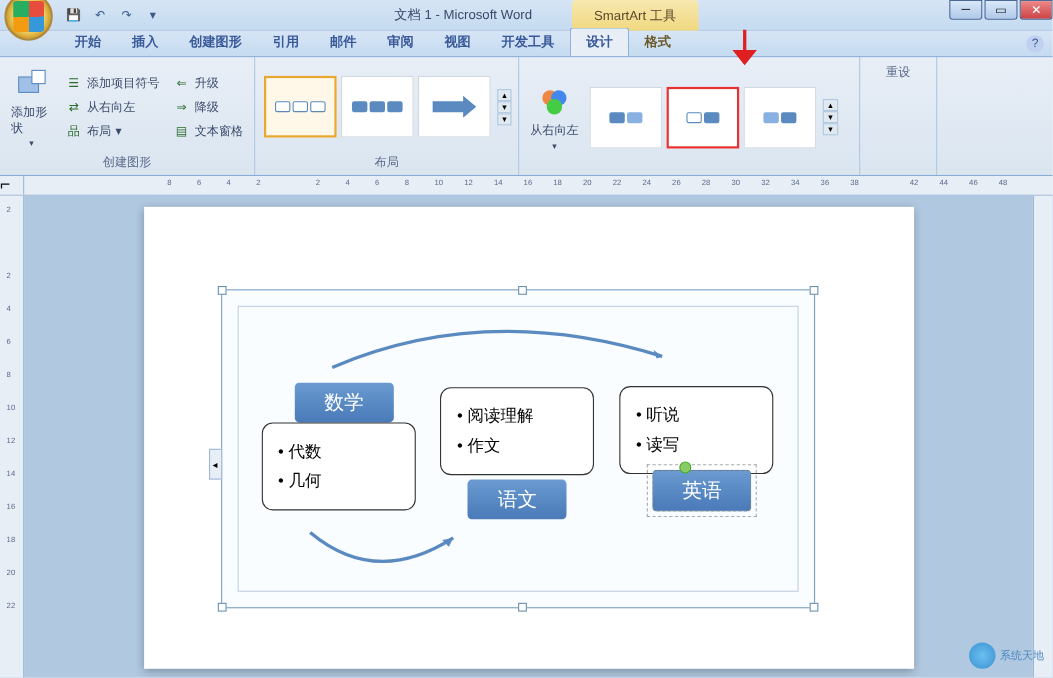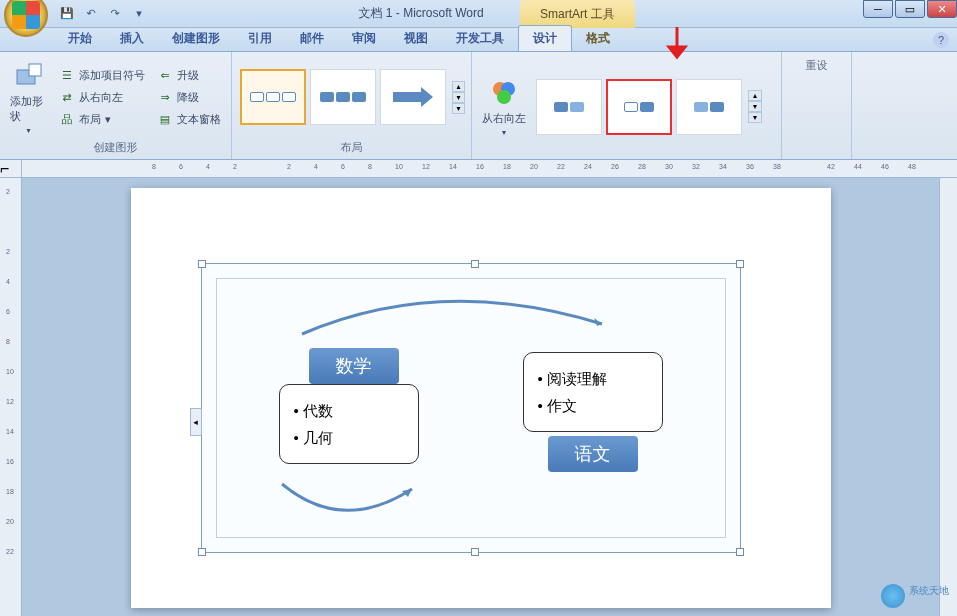--- a/index.html
+++ b/index.html
@@ -70,21 +70,21 @@
     .sa-block:nth-child(2) .sa-label { margin: 0 auto -4px; margin-bottom: -4px; position: relative; top: 4px; z-index: 2; }
     .sa-block:nth-child(3) .sa-label { margin-left: 30px; border: 1px dashed #888; position: relative; }
     .sa-block:nth-child(3) .sa-label::before { content: ""; position: absolute; inset: -6px; border: 1px dashed #aaa; }
     .curve-arrow { position: absolute; }
     .pane-toggle { position: absolute; left: -12px; top: 50%; width: 12px; height: 28px; background: #e8eef6; border: 1px solid #a0b8d8; font-size: 9px; display:flex; align-items:center; justify-content:center; }
     
     
     .callout-arrow { position: absolute; left: 665px; top: 25px; z-index: 200; }
     .callout-arrow svg { width: 24px; height: 40px; }
     
-    .watermark { position: absolute; right: 8px; bottom: 8px; font-size: 10px; color: #4a8ac0; display: flex; gap: 4px; }
+    .watermark { position: absolute; right: 8px; bottom: 8px; font-size: 10px; color: #4a8ac0; display: flex; align-items: center; gap: 4px; }
     .watermark::before { content: ""; width: 24px; height: 24px; background: radial-gradient(circle, #6ac0f0, #3a90d0); border-radius: 50%; }
     
     .shape-preview { display: flex; gap: 2px; align-items: center; }
     .shape-preview span { width: 14px; height: 10px; background: #5a8ac0; border-radius: 2px; }
     .shape-outline { display: flex; gap: 2px; align-items: center; }
     .shape-outline span { width: 14px; height: 10px; border: 1px solid #5a8ac0; border-radius: 2px; background: #fff; }
     .arrow-shape { width: 40px; height: 20px; background: #5a8ac0; clip-path: polygon(0 25%, 70% 25%, 70% 0, 100% 50%, 70% 100%, 70% 75%, 0 75%); }
   </style>
 </head>
 <body>
@@ -319,20 +319,30 @@
                 <div>• <span>几何</span></div>
               </div>
             </div>
             <div class="sa-block">
               <div class="sa-box">
                 <div>• <span>阅读理解</span></div>
                 <div>• <span>作文</span></div>
               </div>
               <div class="sa-label">语文</div>
             </div>
+            <div class="sa-block">
+              <div class="sa-box">
+                <div>• <span>听说</span></div>
+                <div>• <span>读写</span></div>
+              </div>
+              <div class="sa-label">英语</div>
+              <svg style="position:absolute; margin-left:50px; margin-top:-50px" width="20" height="20">
+                  <circle cx="10" cy="10" r="5" fill="#8c6" stroke="#4a2"></circle>
+                </svg>
+            </div>
           </div>
         </div>
       </div>
     </div>
   </div>
   <div class="vscroll"></div>
 </div>
 
 <div class="callout-arrow">
   <svg>

